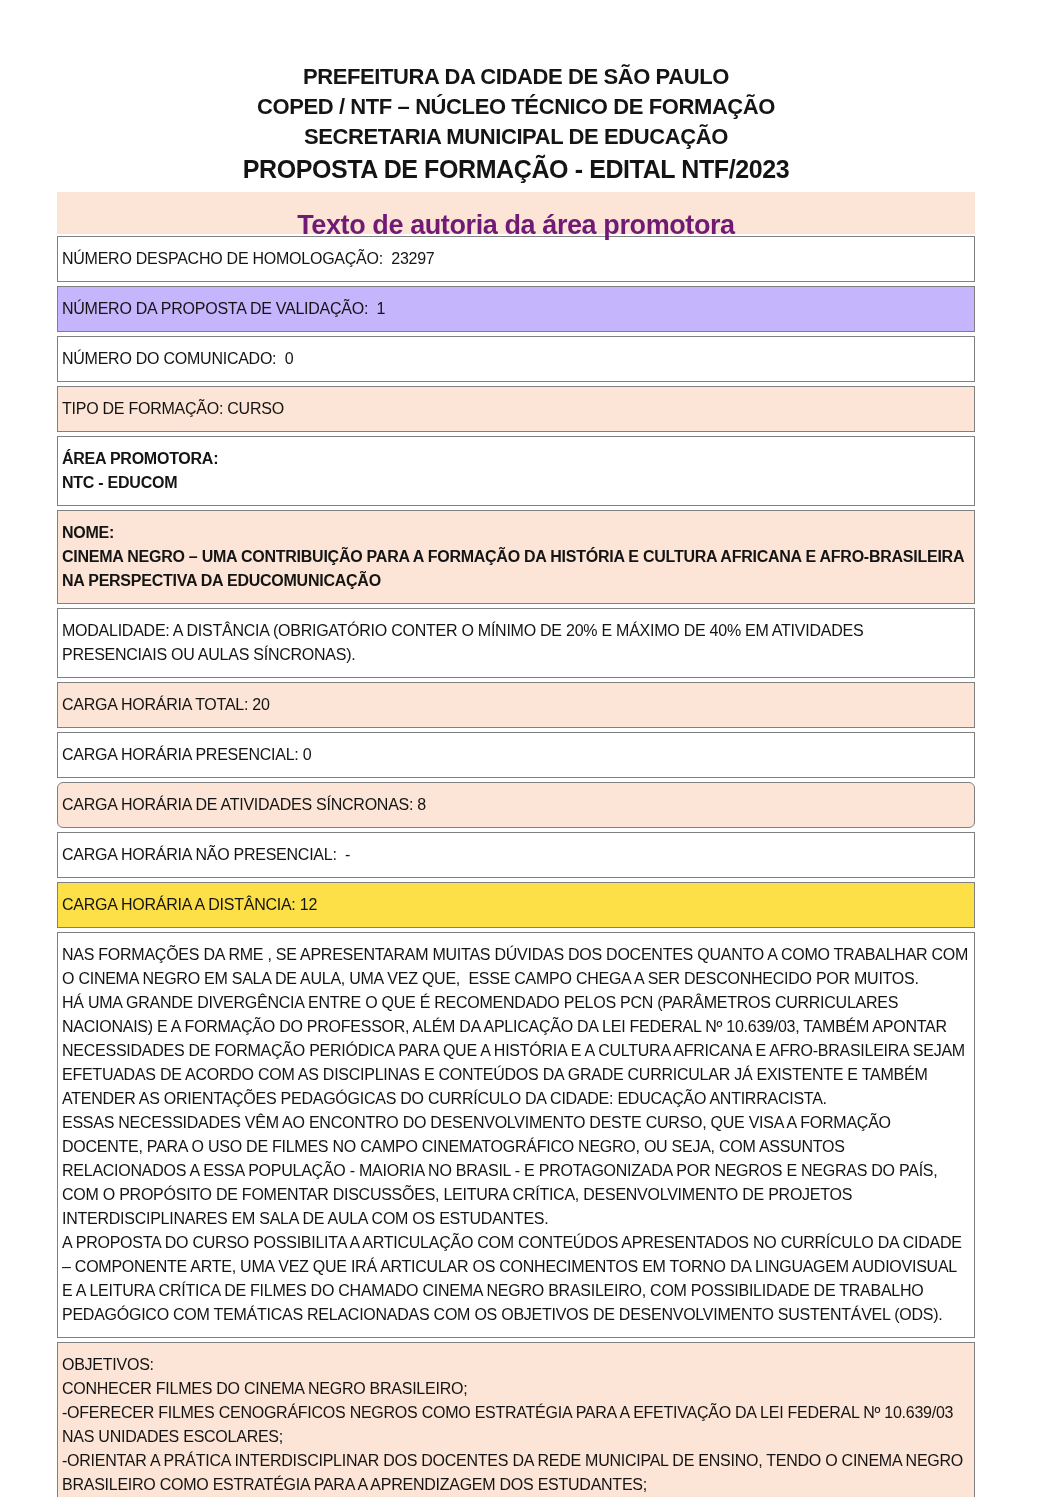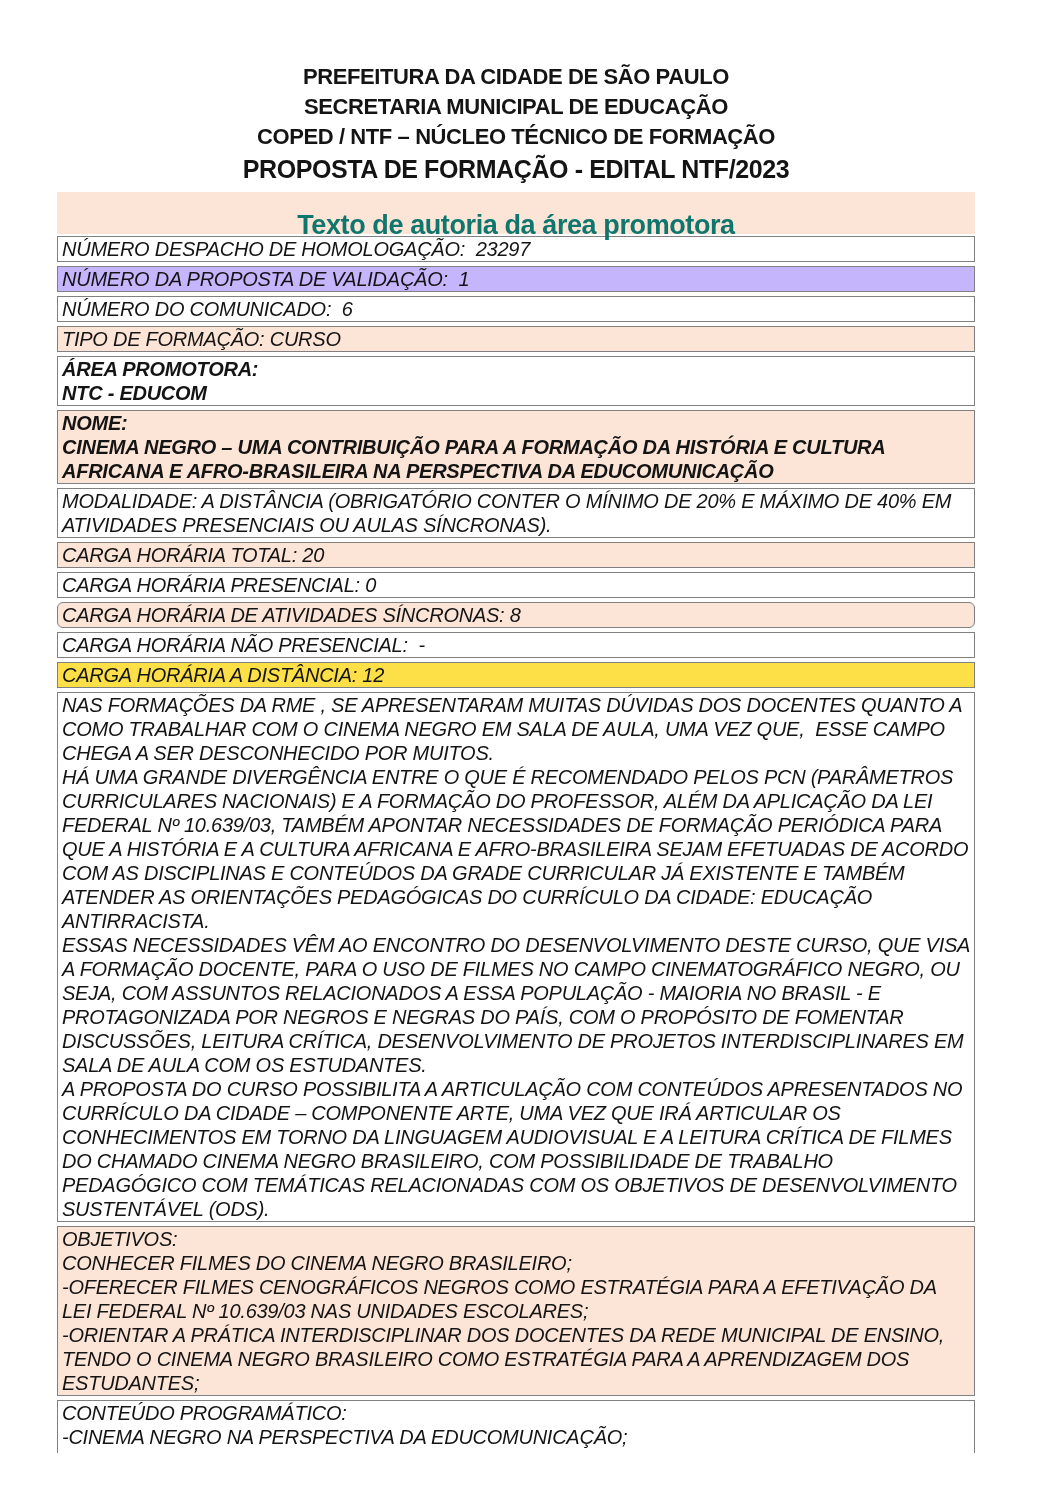--- a/index.html
+++ b/index.html
@@ -50,58 +50,57 @@
     font-size: 27px;
     letter-spacing: -0.4px;
     white-space: pre-wrap;
   }
   
   .rows { margin-top: 2px; }
   .row {
     box-sizing: border-box;
     border: 1px solid #808080;
     background: #ffffff;
-    padding: 0 4px;
+    padding: 10px 4px;
     margin-bottom: 4px;
-    font-size: 20px;
+    font-size: 16px;
     line-height: 24px;
     letter-spacing: -0.25px;
-    font-style: italic;
   }
   .row.peach { background: #FCE4D6; }
   .row.bold { font-weight: 700; }
   .row.last { border-bottom: none; min-height: 53px; margin-bottom: 0; }
   .row .line { white-space: pre-wrap; }
 </style>
 </head>
 <body>
 
 <div class="doc">
   <div class="content">
 
     <div class="doc-header">
       <div class="hline">PREFEITURA DA CIDADE DE SÃO PAULO</div>
+      <div class="hline">COPED / NTF – NÚCLEO TÉCNICO DE FORMAÇÃO</div>
       <div class="hline">SECRETARIA MUNICIPAL DE EDUCAÇÃO</div>
-      <div class="hline">COPED / NTF – NÚCLEO TÉCNICO DE FORMAÇÃO</div>
       <div class="hline big">PROPOSTA DE FORMAÇÃO - EDITAL NTF/2023</div>
     </div>
 
     <div class="banner" style="background: rgb(252, 228, 214);">
-      <span class="banner-text" style="color: #0f766e; margin-top: 24px;">Texto de autoria da área promotora</span>
+      <span class="banner-text" style="color: #701a75; margin-top: 24px;">Texto de autoria da área promotora</span>
     </div>
 
     <div class="rows" id="rows">
         <div class="row">
           <div class="line">NÚMERO DESPACHO DE HOMOLOGAÇÃO:  23297</div>
         </div>
         <div class="row peach" style="background: #c4b5fd;">
           <div class="line">NÚMERO DA PROPOSTA DE VALIDAÇÃO:  1</div>
         </div>
         <div class="row">
-          <div class="line">NÚMERO DO COMUNICADO:  6</div>
+          <div class="line">NÚMERO DO COMUNICADO:  0</div>
         </div>
         <div class="row peach" style="background: rgb(252, 228, 214);">
           <div class="line">TIPO DE FORMAÇÃO: CURSO</div>
         </div>
         <div class="row bold">
           <div class="line">ÁREA PROMOTORA:</div>
           <div class="line">NTC - EDUCOM</div>
         </div>
         <div class="row peach bold" style="background: rgb(252, 228, 214);">
           <div class="line">NOME:</div>

